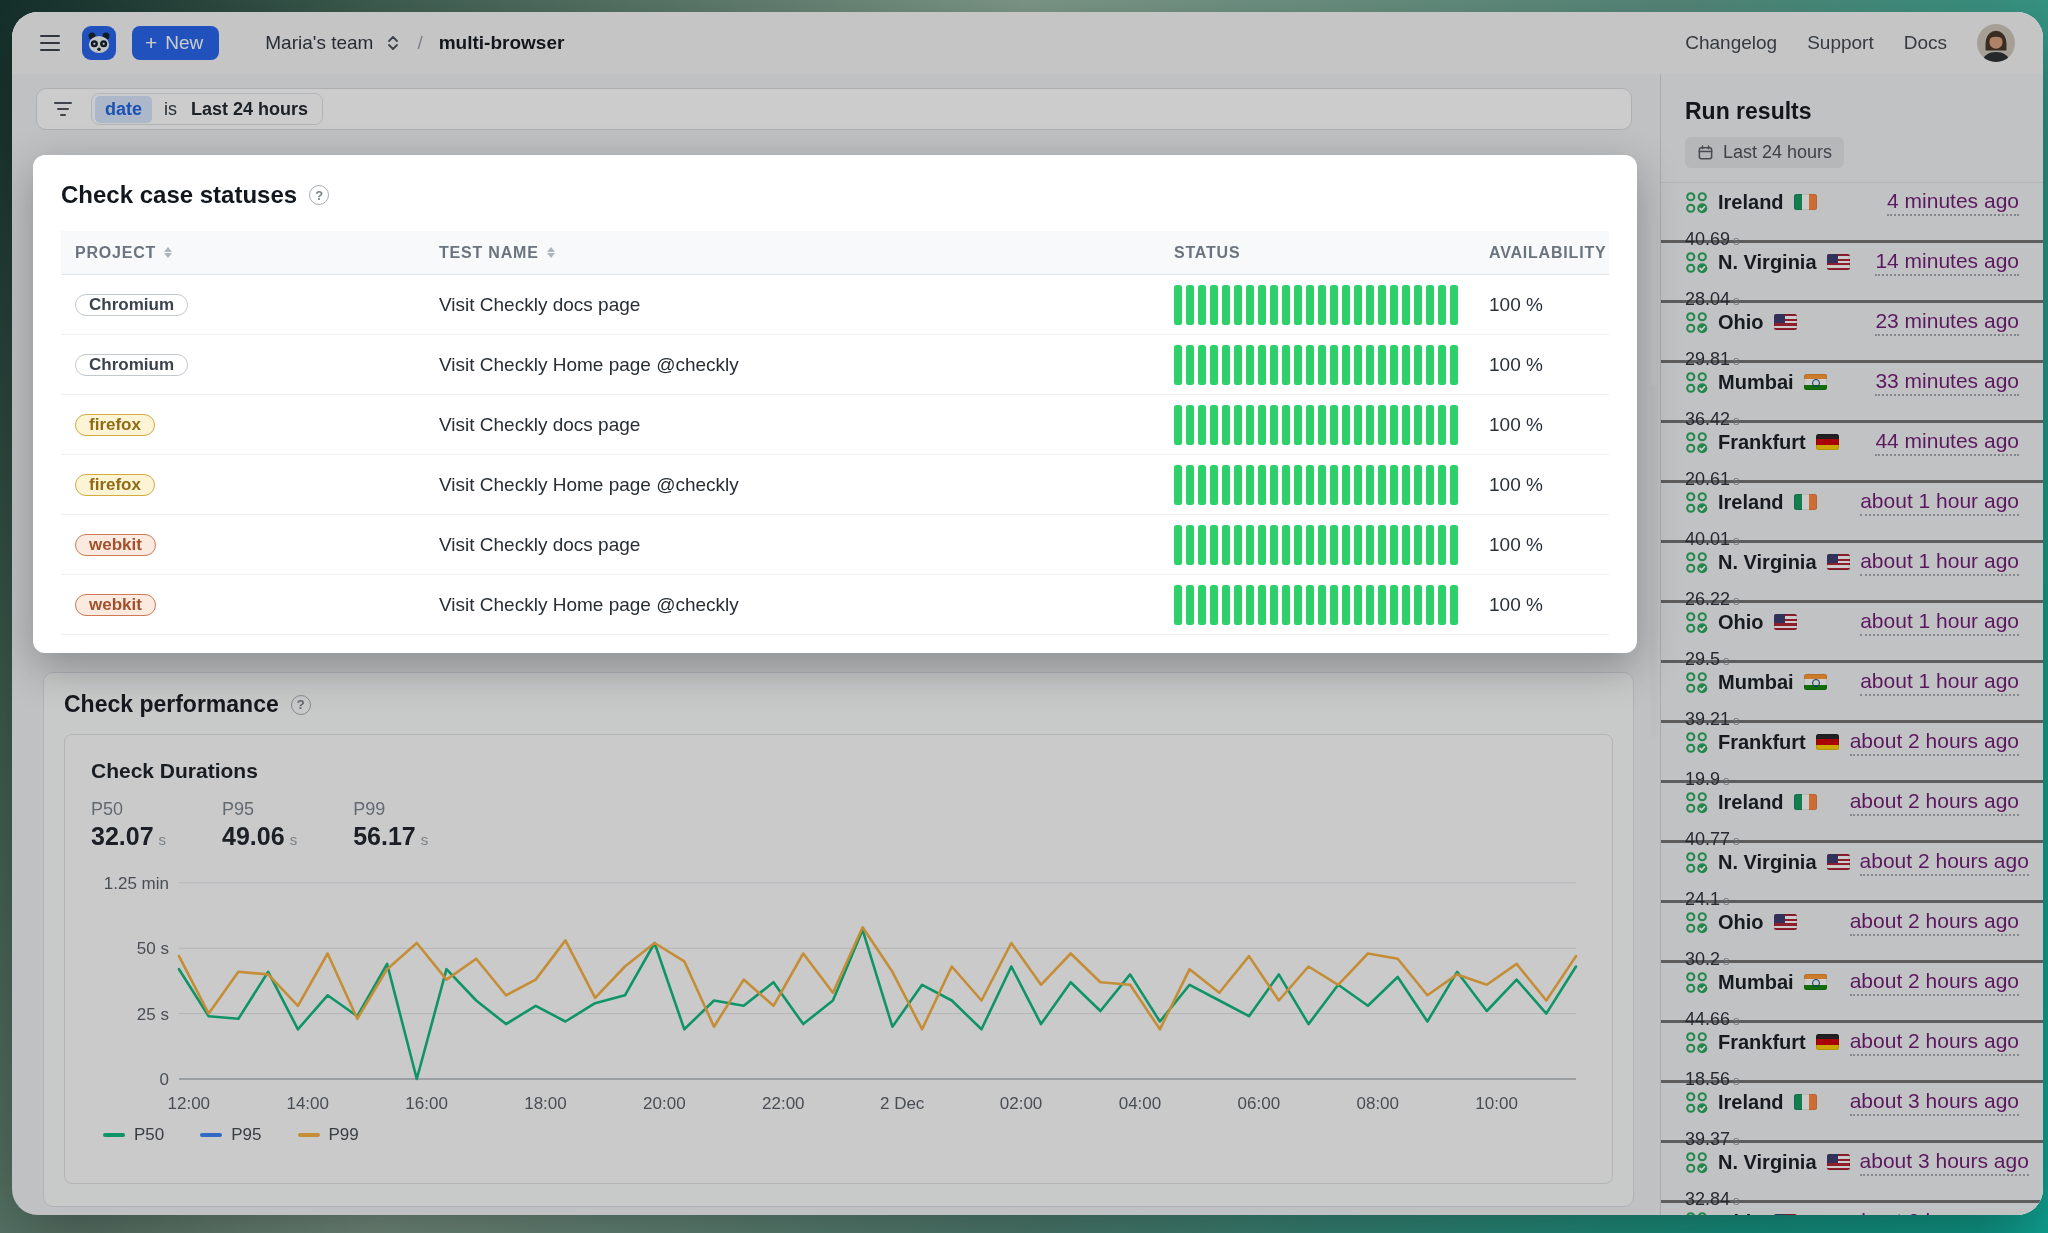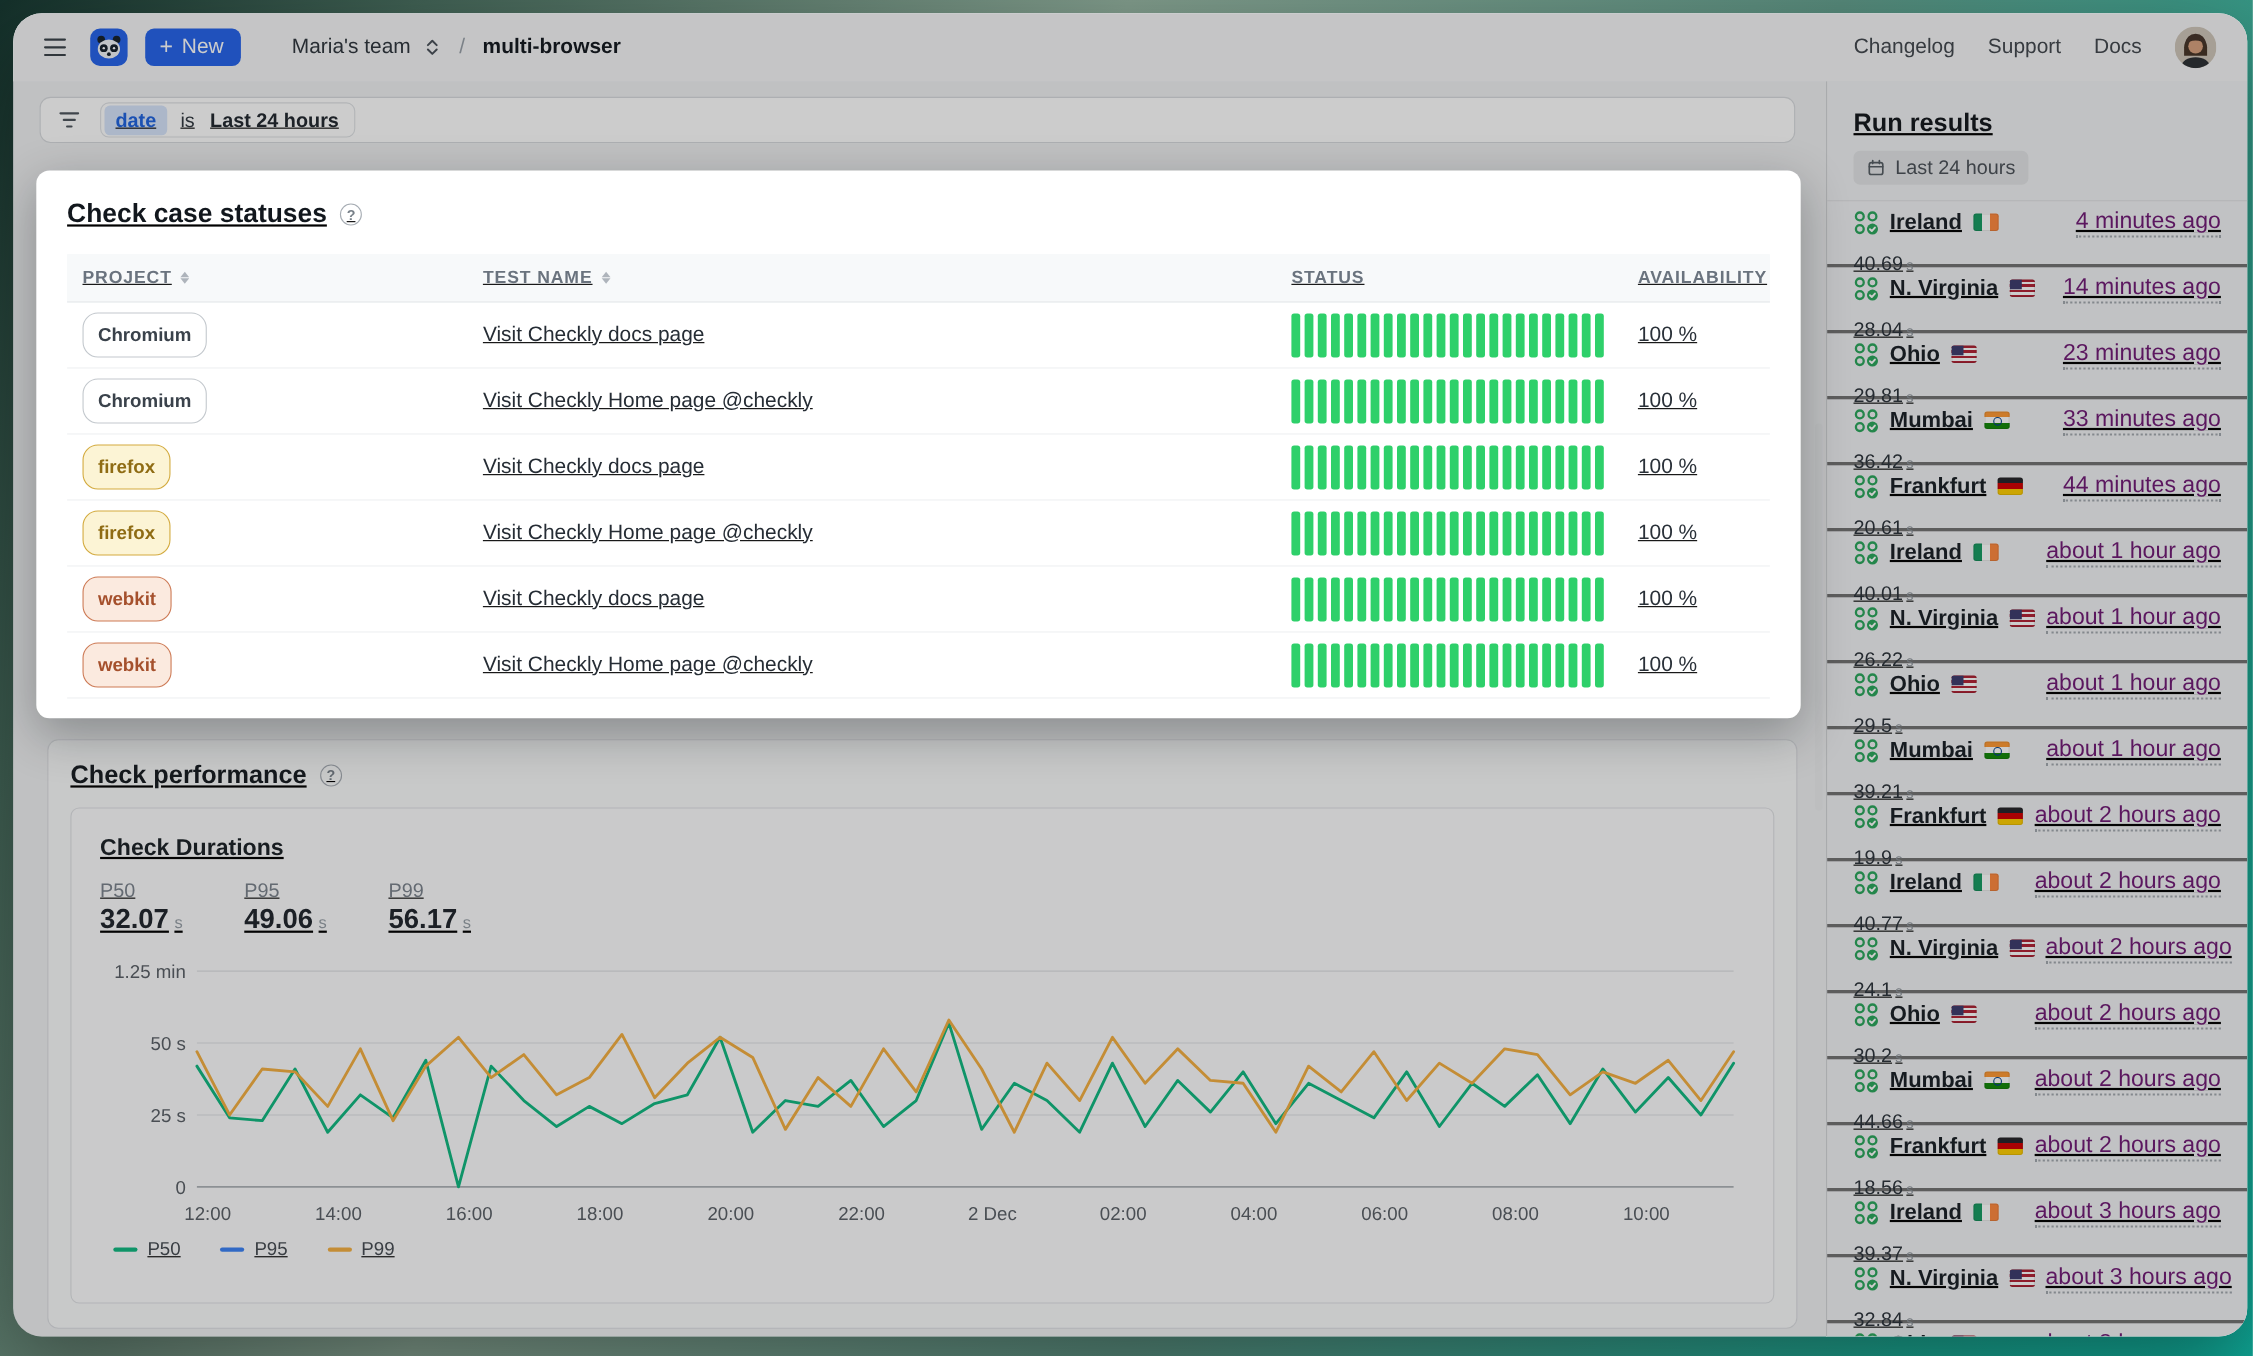--- a/index.html
+++ b/index.html
@@ -25,21 +25,21 @@
     font-size:19px; display:flex; align-items:center; gap:8px; border:none; cursor:pointer; }
   .btn-new .plus { font-size:21px; line-height:1; font-weight:400; margin-top:-2px; }
   .team-switch { margin-left:46px; display:flex; align-items:center; gap:12px; font-size:19px; color:#2f363d; cursor:pointer; }
   .crumb-sep { margin:0 16px; color:#99a0a8; font-size:19px; }
   .page-title { font-size:19px; font-weight:700; color:#14191f; }
   .nav-right { margin-left:auto; display:flex; align-items:center; gap:30px; }
   .nav-link { font-size:19px; color:#43484e; cursor:pointer; }
   .avatar { width:38px; height:38px; border-radius:50%; overflow:hidden; cursor:pointer; }
 
   
-  .body-row { position:absolute; top:62px; left:0; right:0; bottom:0; display:flex;text-decoration:underline; }
+  .body-row { position:absolute; top:62px; left:0; right:0; bottom:0; display:flex; }
   .main { width:1648px; position:relative; }
   .vscroll { position:absolute; right:3px; top:311px; width:7px; height:352px; border-radius:4px; background:#eceeef; z-index:40; }
 
   
   .filter-bar { margin:14px 28px 0 24px; height:42px; background:#fff; border:1px solid #d8dbde; border-radius:10px;
     display:flex; align-items:center; padding:0 16px; gap:18px; }
   .filter-icon { display:flex; flex-direction:column; gap:3.5px; align-items:center; width:20px; }
   .filter-icon span { height:2.2px; background:#4d545c; border-radius:2px; display:block; }
   .filter-icon span:nth-child(1){width:18px} .filter-icon span:nth-child(2){width:12px} .filter-icon span:nth-child(3){width:6px}
   .filter-chip { display:flex; align-items:center; height:32px; border:1px solid #dfe2e5; border-radius:8px; background:#fff; font-size:18px; cursor:pointer; }
@@ -57,21 +57,21 @@
   .help::before { content:'?'; }
   .tbl { margin-top:22px; }
   .thead { display:flex; align-items:center; height:44px; background:#f7f9fa; border-bottom:1px solid #e4e7ea;
     font-size:16px; font-weight:700; letter-spacing:.8px; color:#6a737e; }
   .th { display:flex; align-items:center; gap:8px; }
   .trow { display:flex; align-items:center; height:60px; border-bottom:1px solid #eef0f2; }
   .col-project { width:370px; padding-left:14px; }
   .col-test { width:735px; padding-left:8px; }
   .col-status { width:315px; padding-left:8px; }
   .col-avail { flex:1; padding-left:8px; }
-  .badge { display:inline-flex; align-items:center; height:41px; padding:0 13px; border-radius:14px; font-size:17px; font-weight:600; }
+  .badge { display:inline-flex; align-items:center; height:22px; padding:0 13px; border-radius:14px; font-size:17px; font-weight:600; }
   .badge-chromium { background:#fff; border:1.4px solid #c3c8cd; color:#3a424b; }
   .badge-firefox { background:#fcf4d5; border:1.4px solid #d3aa3e; color:#8f6c14; }
   .badge-webkit { background:#fbeadf; border:1.4px solid #cd7a55; color:#a5502c; }
   .test-name { font-size:19px; color:#262d35; }
   .bars { display:flex; gap:4px; }
   .bar { width:8px; height:40px; border-radius:2.5px; background:#2ed06a; }
   .avail { font-size:19px; color:#2a3139; }
   .sort-icon { display:flex; flex-direction:column; gap:1px; }
   .sort-icon i { width:0; height:0; border-left:4px solid transparent; border-right:4px solid transparent; display:block; }
   .sort-icon i.up { border-bottom:5px solid #aeb4bb; }

